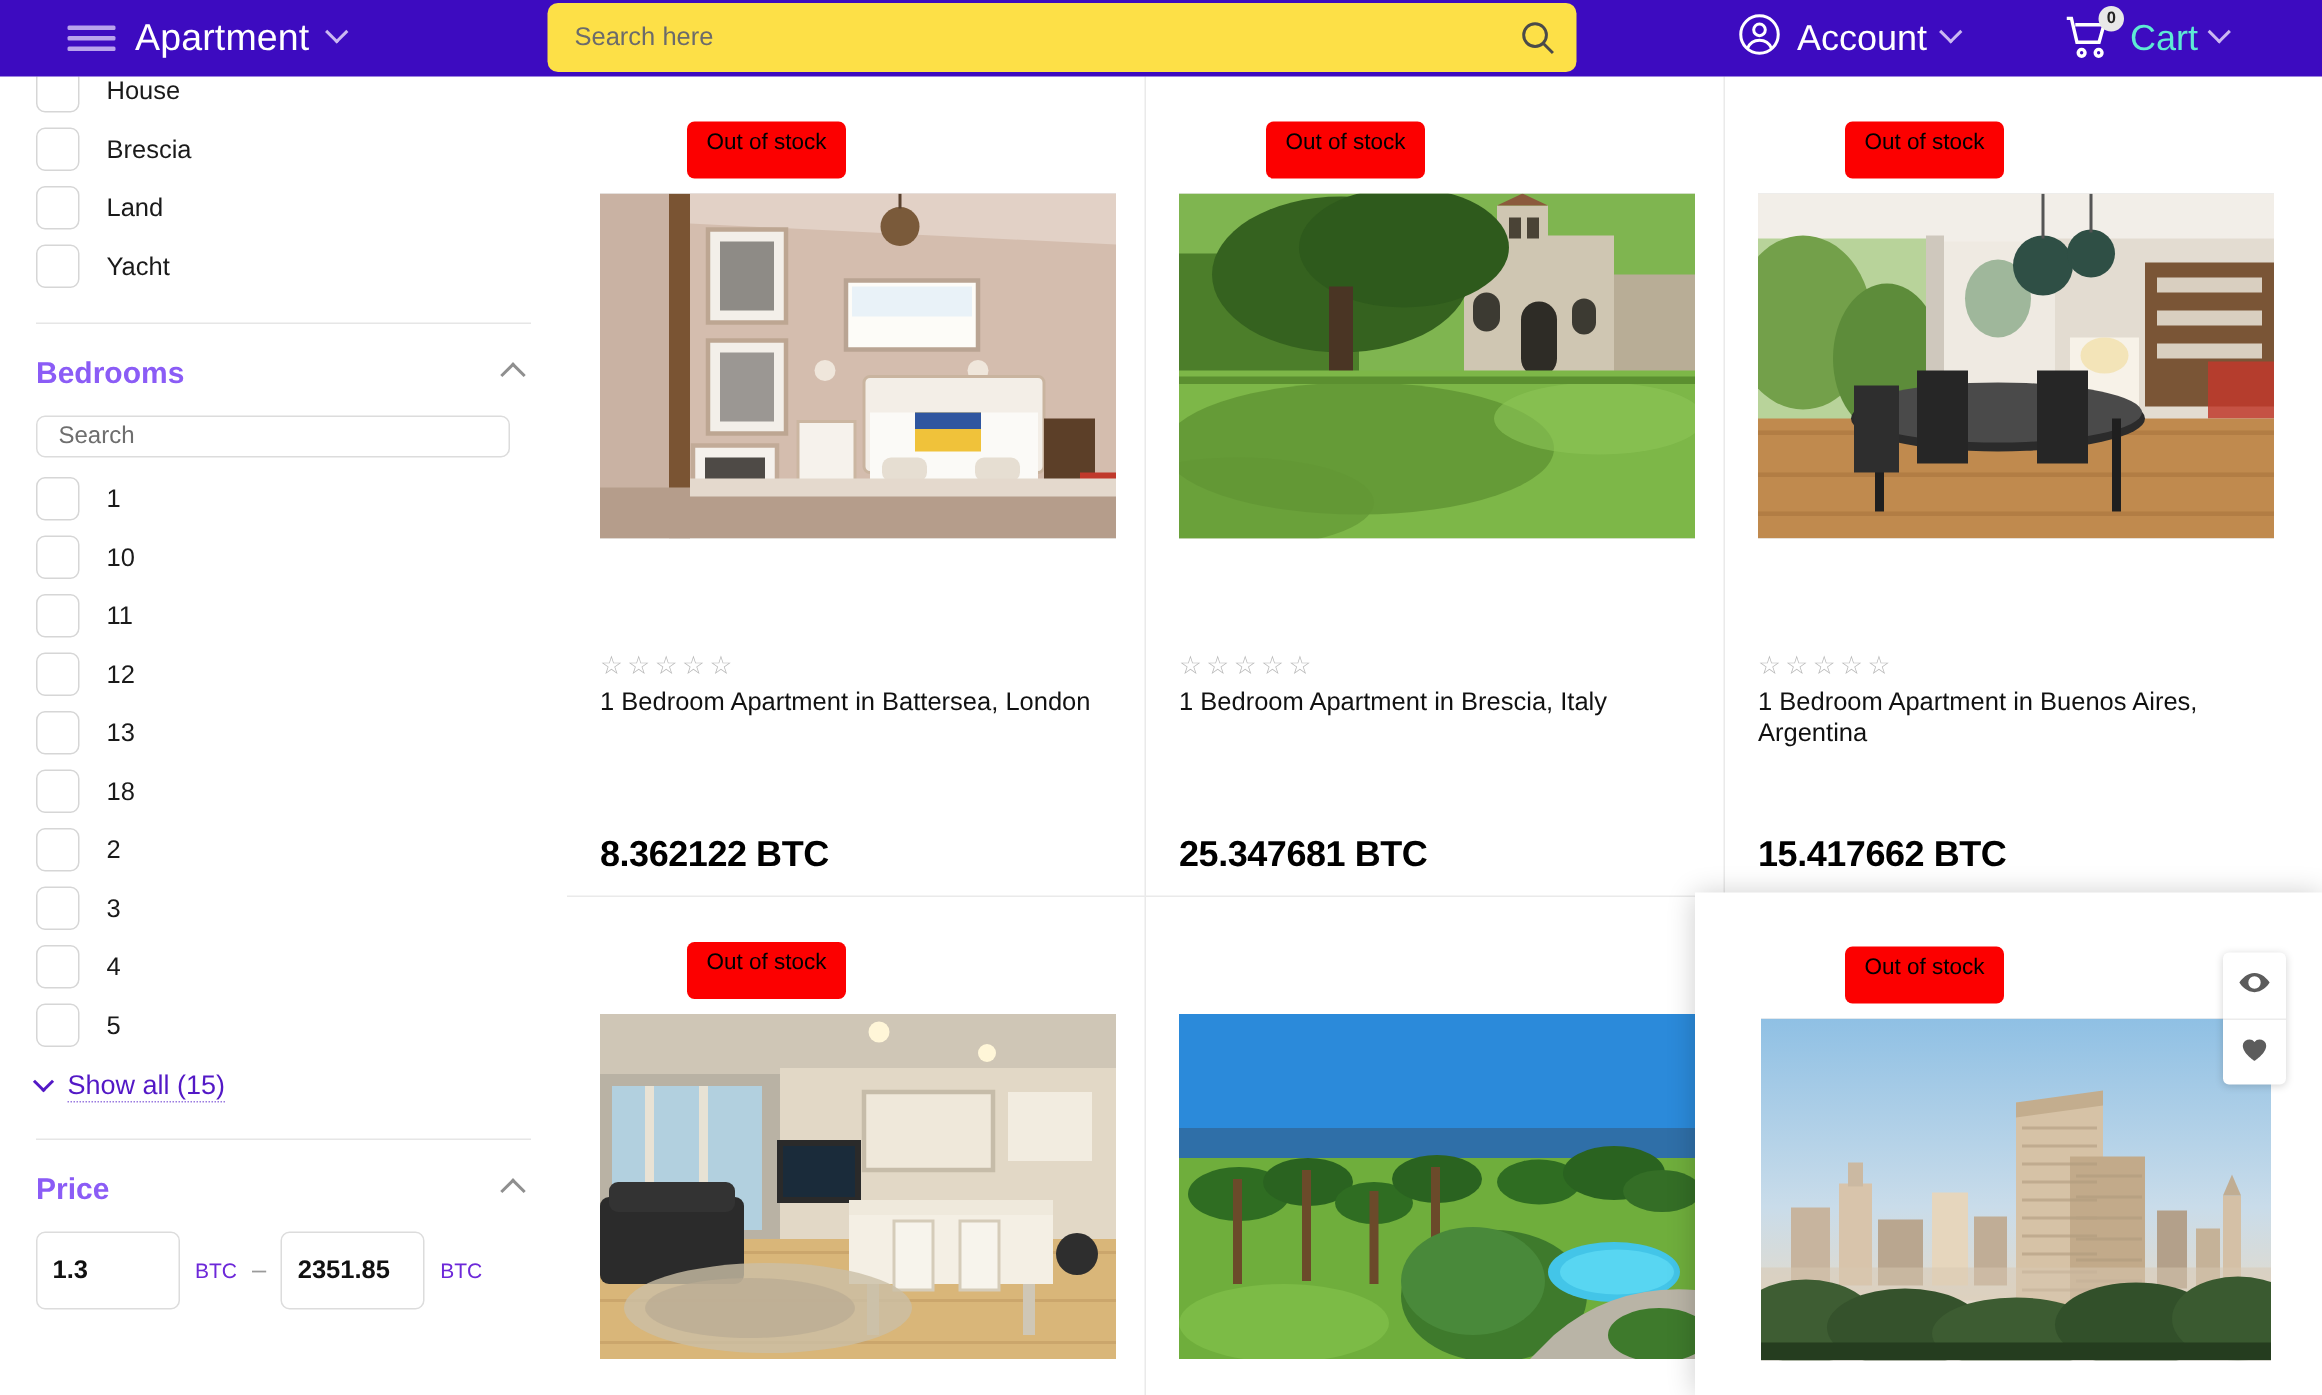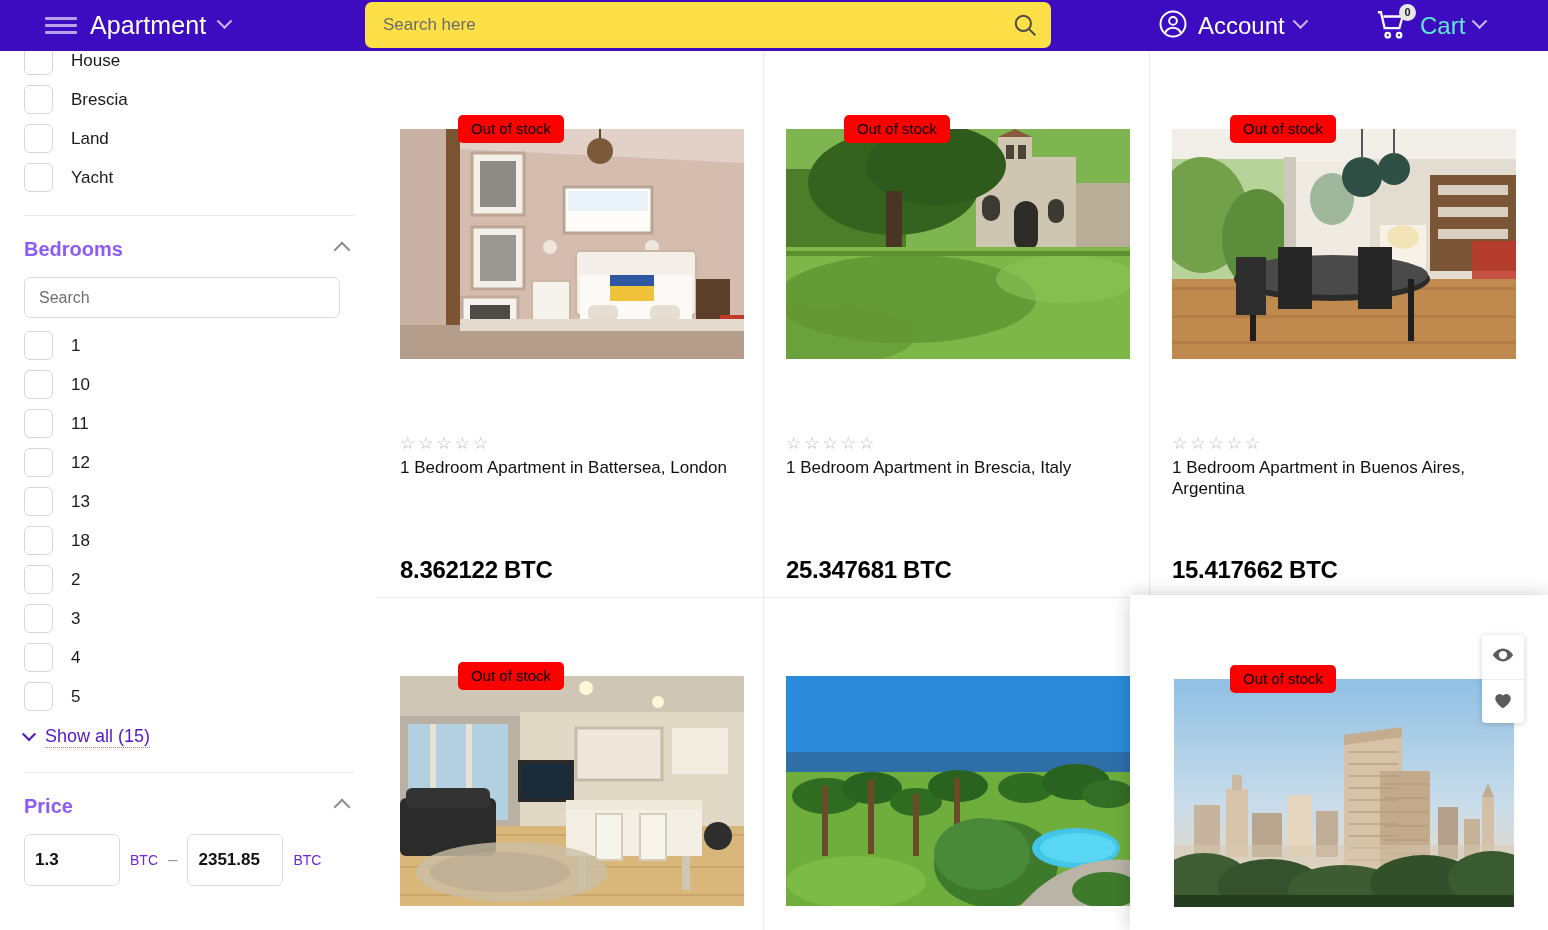--- a/index.html
+++ b/index.html
@@ -94,21 +94,21 @@
     margin-top: 22px; margin-bottom: 16px;
   }
   .sec-title { font-size: 20px; font-weight: 700; color: #8b5cf6; }
   .chev-u {
     width: 12px; height: 12px;
     border-left: 2px solid #8f8f8f; border-top: 2px solid #8f8f8f;
     transform: rotate(45deg); margin-right: 6px;
   }
 
   .side-search {
-    width: 316px; height: 41px;
+    width: 316px; height: 28px;
     border: 1px solid #dcdcdc; border-radius: 6px;
     padding: 0 14px; font-size: 16px; color: #444;
     font-family: "Liberation Sans", sans-serif;
     outline: none; margin-bottom: 8px;
   }
   .side-search::placeholder { color: #6e6e6e; }
 
   .showall {
     display: flex; align-items: center; gap: 11px;
     margin-top: 10px; cursor: pointer;
@@ -149,23 +149,22 @@
     background: #fff;
     padding: 0;
     overflow: hidden;
   }
   .card:nth-child(3n) { border-right: none; }
 
   .badge {
     position: absolute; left: 80px; top: 30px;
     background: #fc0000; color: #000;
     font-size: 15px; font-weight: 400;
-    padding: 5px 13px 6px; border-radius: 5px;
+    padding: 5px 13px 16px; border-radius: 5px;
     z-index: 4;
-    margin-top: 34px;
   }
   .thumb {
     position: absolute; left: 22px; top: 78px;
     width: 344px; height: 230px;
     overflow: hidden; background: #ddd;
   }
   .thumb svg { width: 100%; height: 100%; display: block; }
 
   .stars {
     position: absolute; left: 22px; top: 382px;

